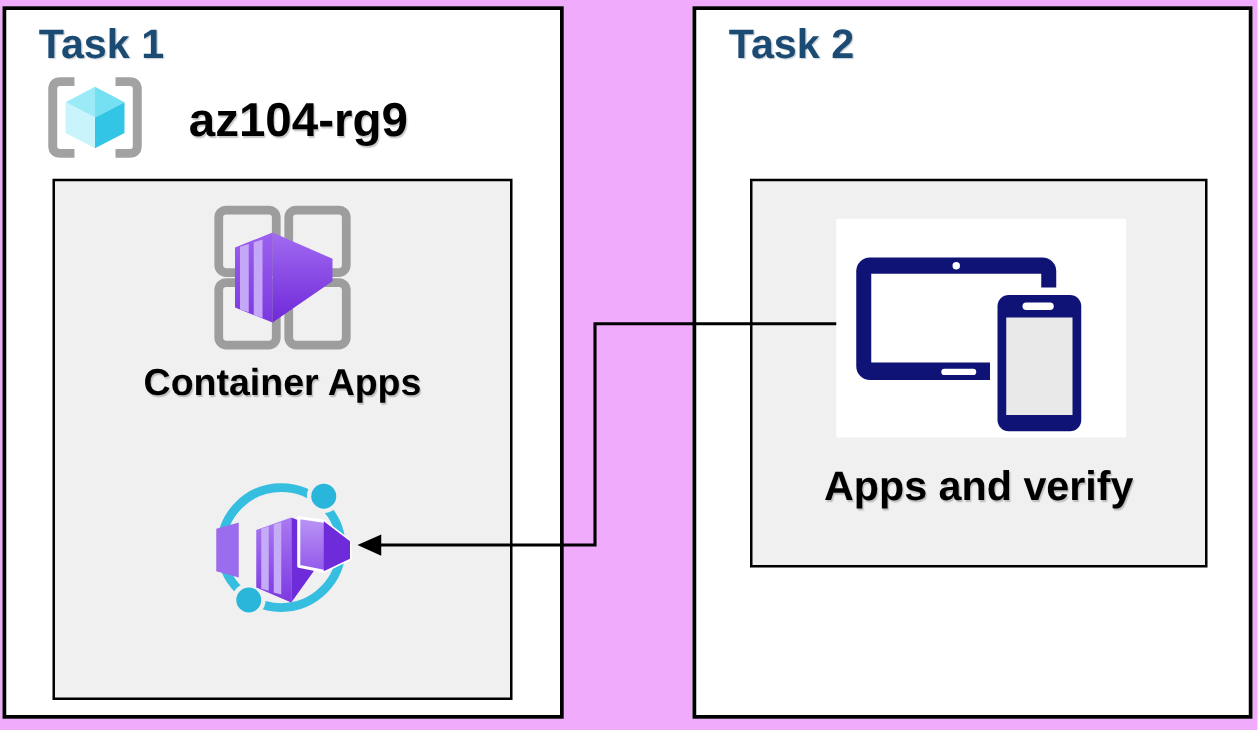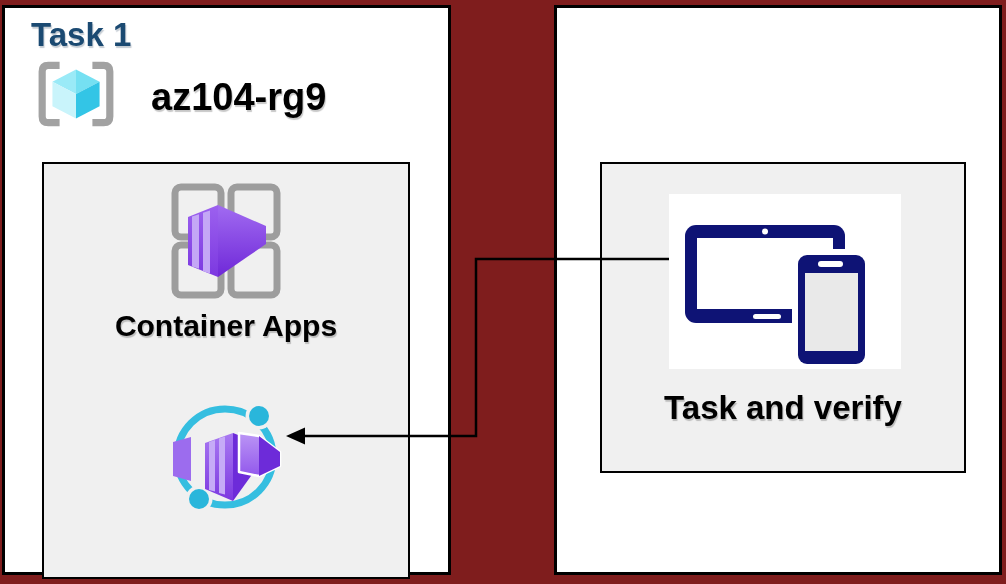--- a/index.html
+++ b/index.html
@@ -1,21 +1,21 @@
 <!DOCTYPE html>
 <html><head>
 <meta charset="utf-8">
 <style>
   * { margin: 0; padding: 0; box-sizing: border-box; }
   html, body { background: #ffffff; }
   .canvas {
     position: relative;
     width: 1006px;
     height: 584px;
-    background: #7f1d1d;
+    background: #f0abfc;
     font-family: "Liberation Sans", sans-serif;
     overflow: hidden;
   }
   .task-box {
     position: absolute;
     top: 5px;
     height: 570px;
     border: 3px solid #000000;
     background: #ffffff;
   }
@@ -39,21 +39,20 @@
     font-size: 38px;
     font-weight: 700;
     color: #000000;
     text-shadow: 1px 1.5px 1px rgba(0,0,0,0.22);
     white-space: nowrap;
   }
   .inner-box {
     position: absolute;
     background: #f0f0f0;
     border: 2px solid #000000;
-    margin-top: 19px;
   }
   .env-box  { left: 37px; top: 135px; width: 368px; height: 417px; }
   .test-box { left: 43px; top: 135px; width: 366px; height: 311px; }
   .env-icon { position: absolute; left: 50%; transform: translateX(-50%); top: 18px; width: 124px; height: 118px; }
   .app-icon { position: absolute; left: 50%; transform: translateX(-50%); top: 238px; width: 122px; height: 112px; }
   .box-label {
     position: absolute;
     left: 0; width: 100%;
     text-align: center;
     font-size: 30px;
@@ -154,38 +153,39 @@
         <g stroke="#ffffff" stroke-width="2.5" stroke-linejoin="round">
           <polygon points="74,31 94,34 115,50 115,64 94,74 74,70" fill="url(#appRightL)"></polygon>
         </g>
         <polygon points="94,34 115,50 115,64 94,74" fill="#6d2bd9"></polygon>
       </svg>
 
     </div>
   </div>
 
   <div class="task-box task2">
+    <div class="task-title">Task 2</div>
 
     <div class="inner-box test-box">
       <div class="white-plate">
         <svg class="devices-icon" viewBox="0 0 232 175">
 
           <rect x="16" y="31" width="160" height="98" rx="11" fill="#0e1375"></rect>
           <rect x="28" y="44" width="136" height="71" fill="#ffffff"></rect>
           <circle cx="96" cy="37.5" r="3" fill="#ffffff"></circle>
           <rect x="84" y="120" width="28" height="5" rx="2.5" fill="#ffffff"></rect>
 
           <rect x="123" y="55" width="79" height="120" rx="12" fill="#ffffff"></rect>
 
           <rect x="129" y="61" width="67" height="109" rx="9" fill="#0e1375"></rect>
           <rect x="136" y="79" width="53" height="78" fill="#e9e9e9"></rect>
           <rect x="149" y="67" width="25" height="6" rx="3" fill="#ffffff"></rect>
         </svg>
       </div>
-      <div class="box-label test-label">Task and verify</div>
+      <div class="box-label test-label">Apps and verify</div>
     </div>
   </div>
 
   <svg class="arrow-overlay" viewBox="0 0 1006 584">
     <path d="M 669 259 H 476 V 436 H 302" fill="none" stroke="#000000" stroke-width="2.5"></path>
     <polygon points="286,436 305,427.5 305,444.5" fill="#000000"></polygon>
   </svg>
 
 </div>
 

